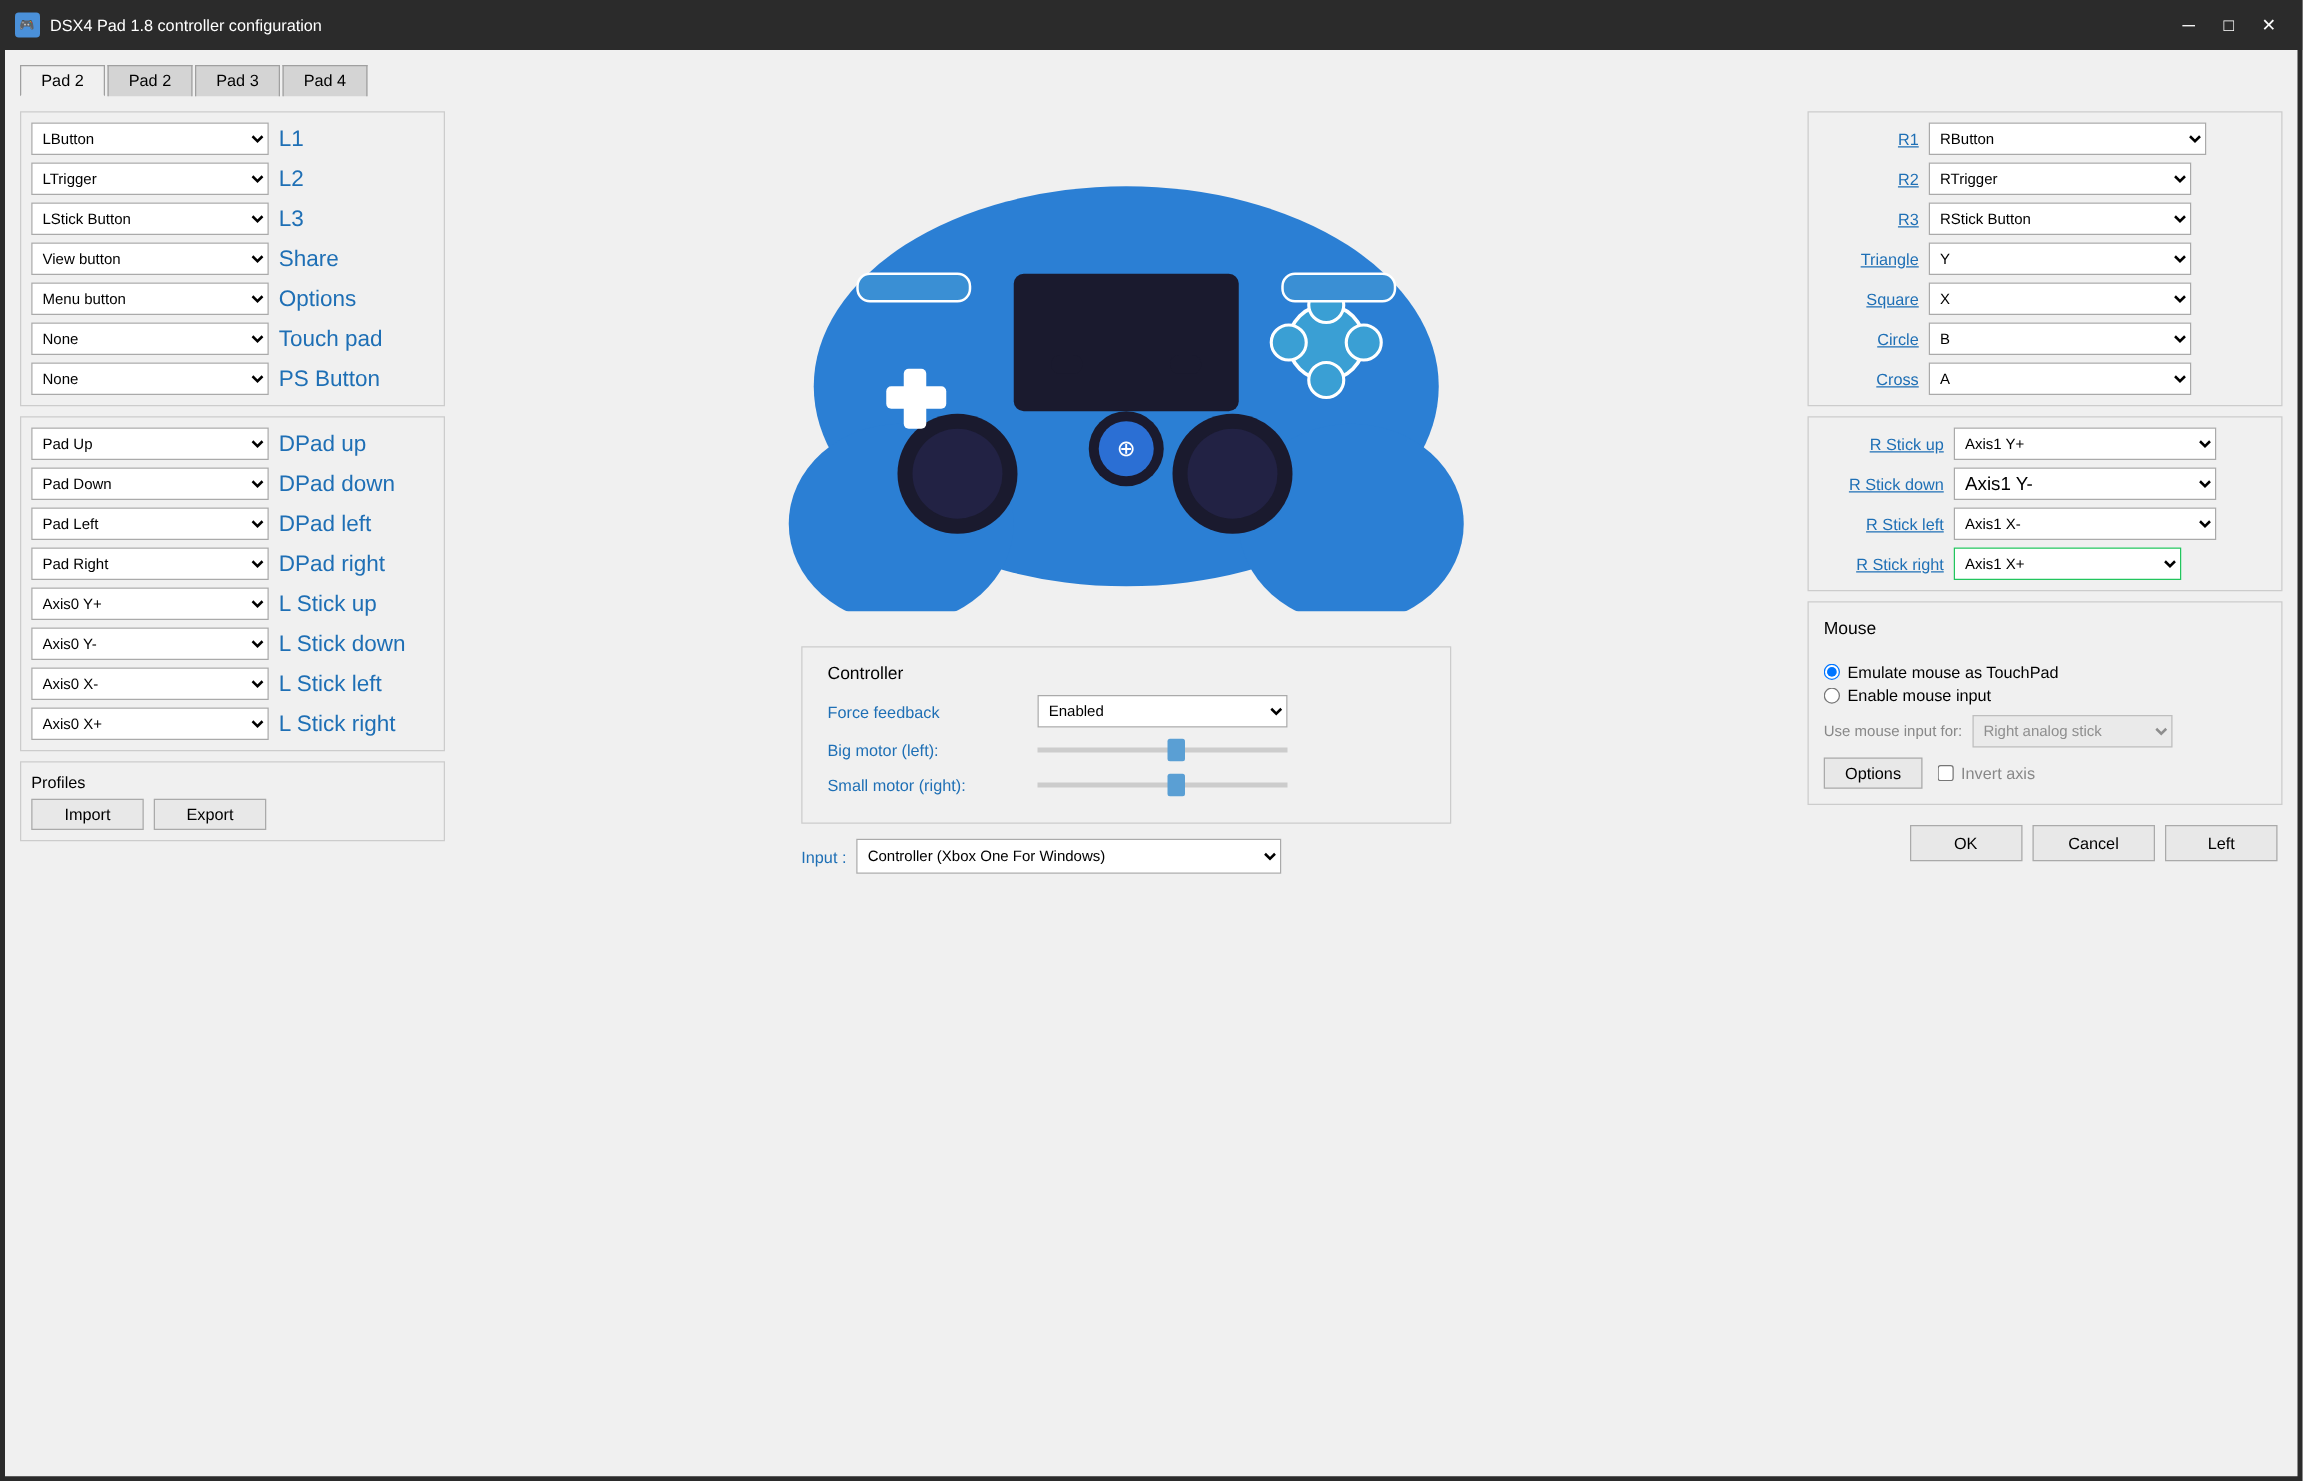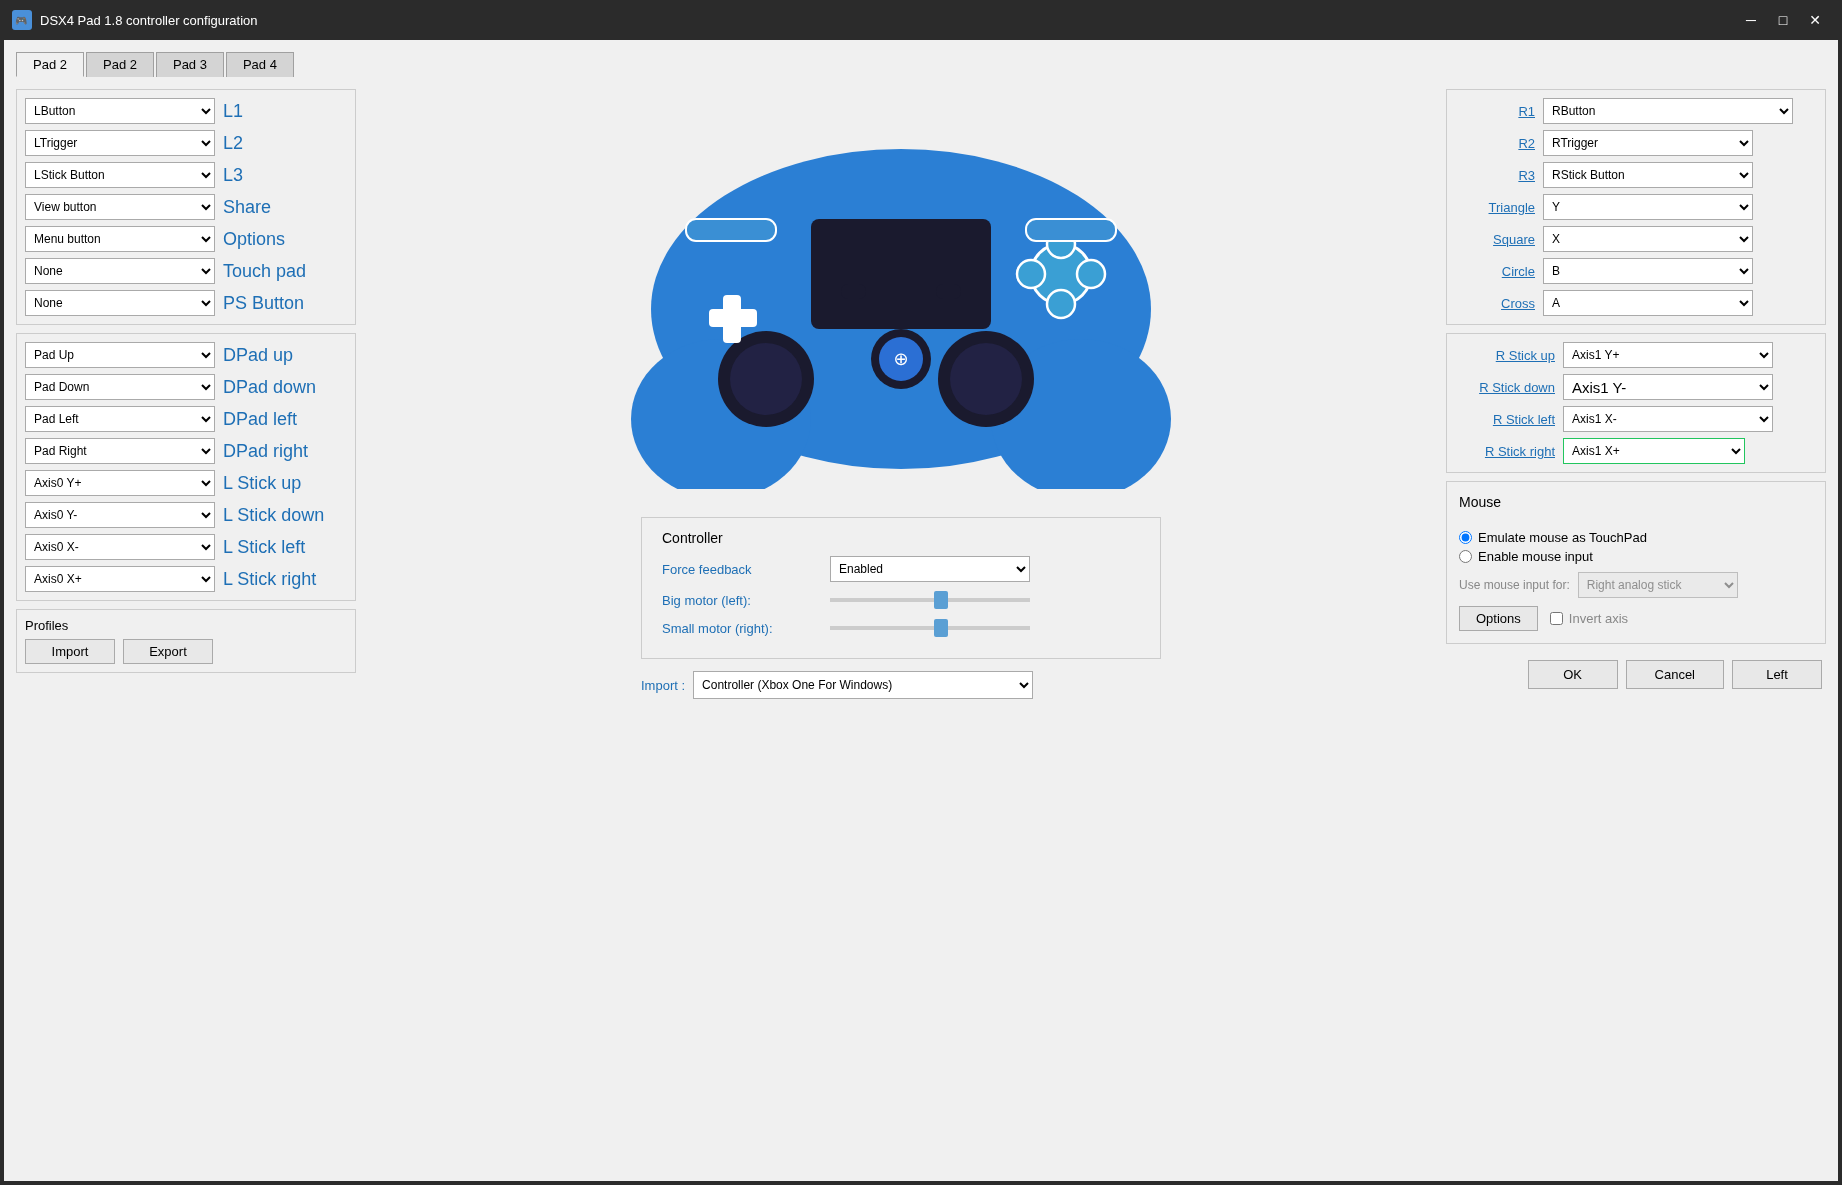--- a/index.html
+++ b/index.html
@@ -571,36 +571,36 @@
           <span class="settings-label">Small motor (right):</span>
           <div class="slider-container">
             <div class="slider-track">
               <div class="slider-thumb" style="left:52%;"></div>
             </div>
           </div>
         </div>
       </div>
 
       <div class="input-row" style="width:520px;">
-        <span class="input-label">Import :</span>
+        <span class="input-label">Input :</span>
         <select style="width:340px;height:28px;font-size:12px;border:1px solid #aaa;">
           <option>Controller (Xbox One For Windows)</option>
           <option>DirectInput</option>
           <option>None</option>
         </select>
       </div>
 
     </div>
 
     <div class="right-panel">
 
       <div class="right-buttons-section">
         <div class="right-mapping-row">
           <span class="label" style="color:#1e6fb5;min-width:80px;text-align:right;">R1</span>
-          <select style="width:250px;height:26px;font-size:12px;border:1px solid #aaa;">
+          <select style="width:222px;height:26px;font-size:12px;border:1px solid #aaa;">
             <option>RButton</option><option>None</option>
           </select>
         </div>
         <div class="right-mapping-row">
           <span class="label" style="color:#1e6fb5;min-width:80px;text-align:right;">R2</span>
           <select style="width:210px;height:26px;font-size:12px;border:1px solid #aaa;">
             <option>RTrigger</option><option>None</option>
           </select>
         </div>
         <div class="right-mapping-row">

